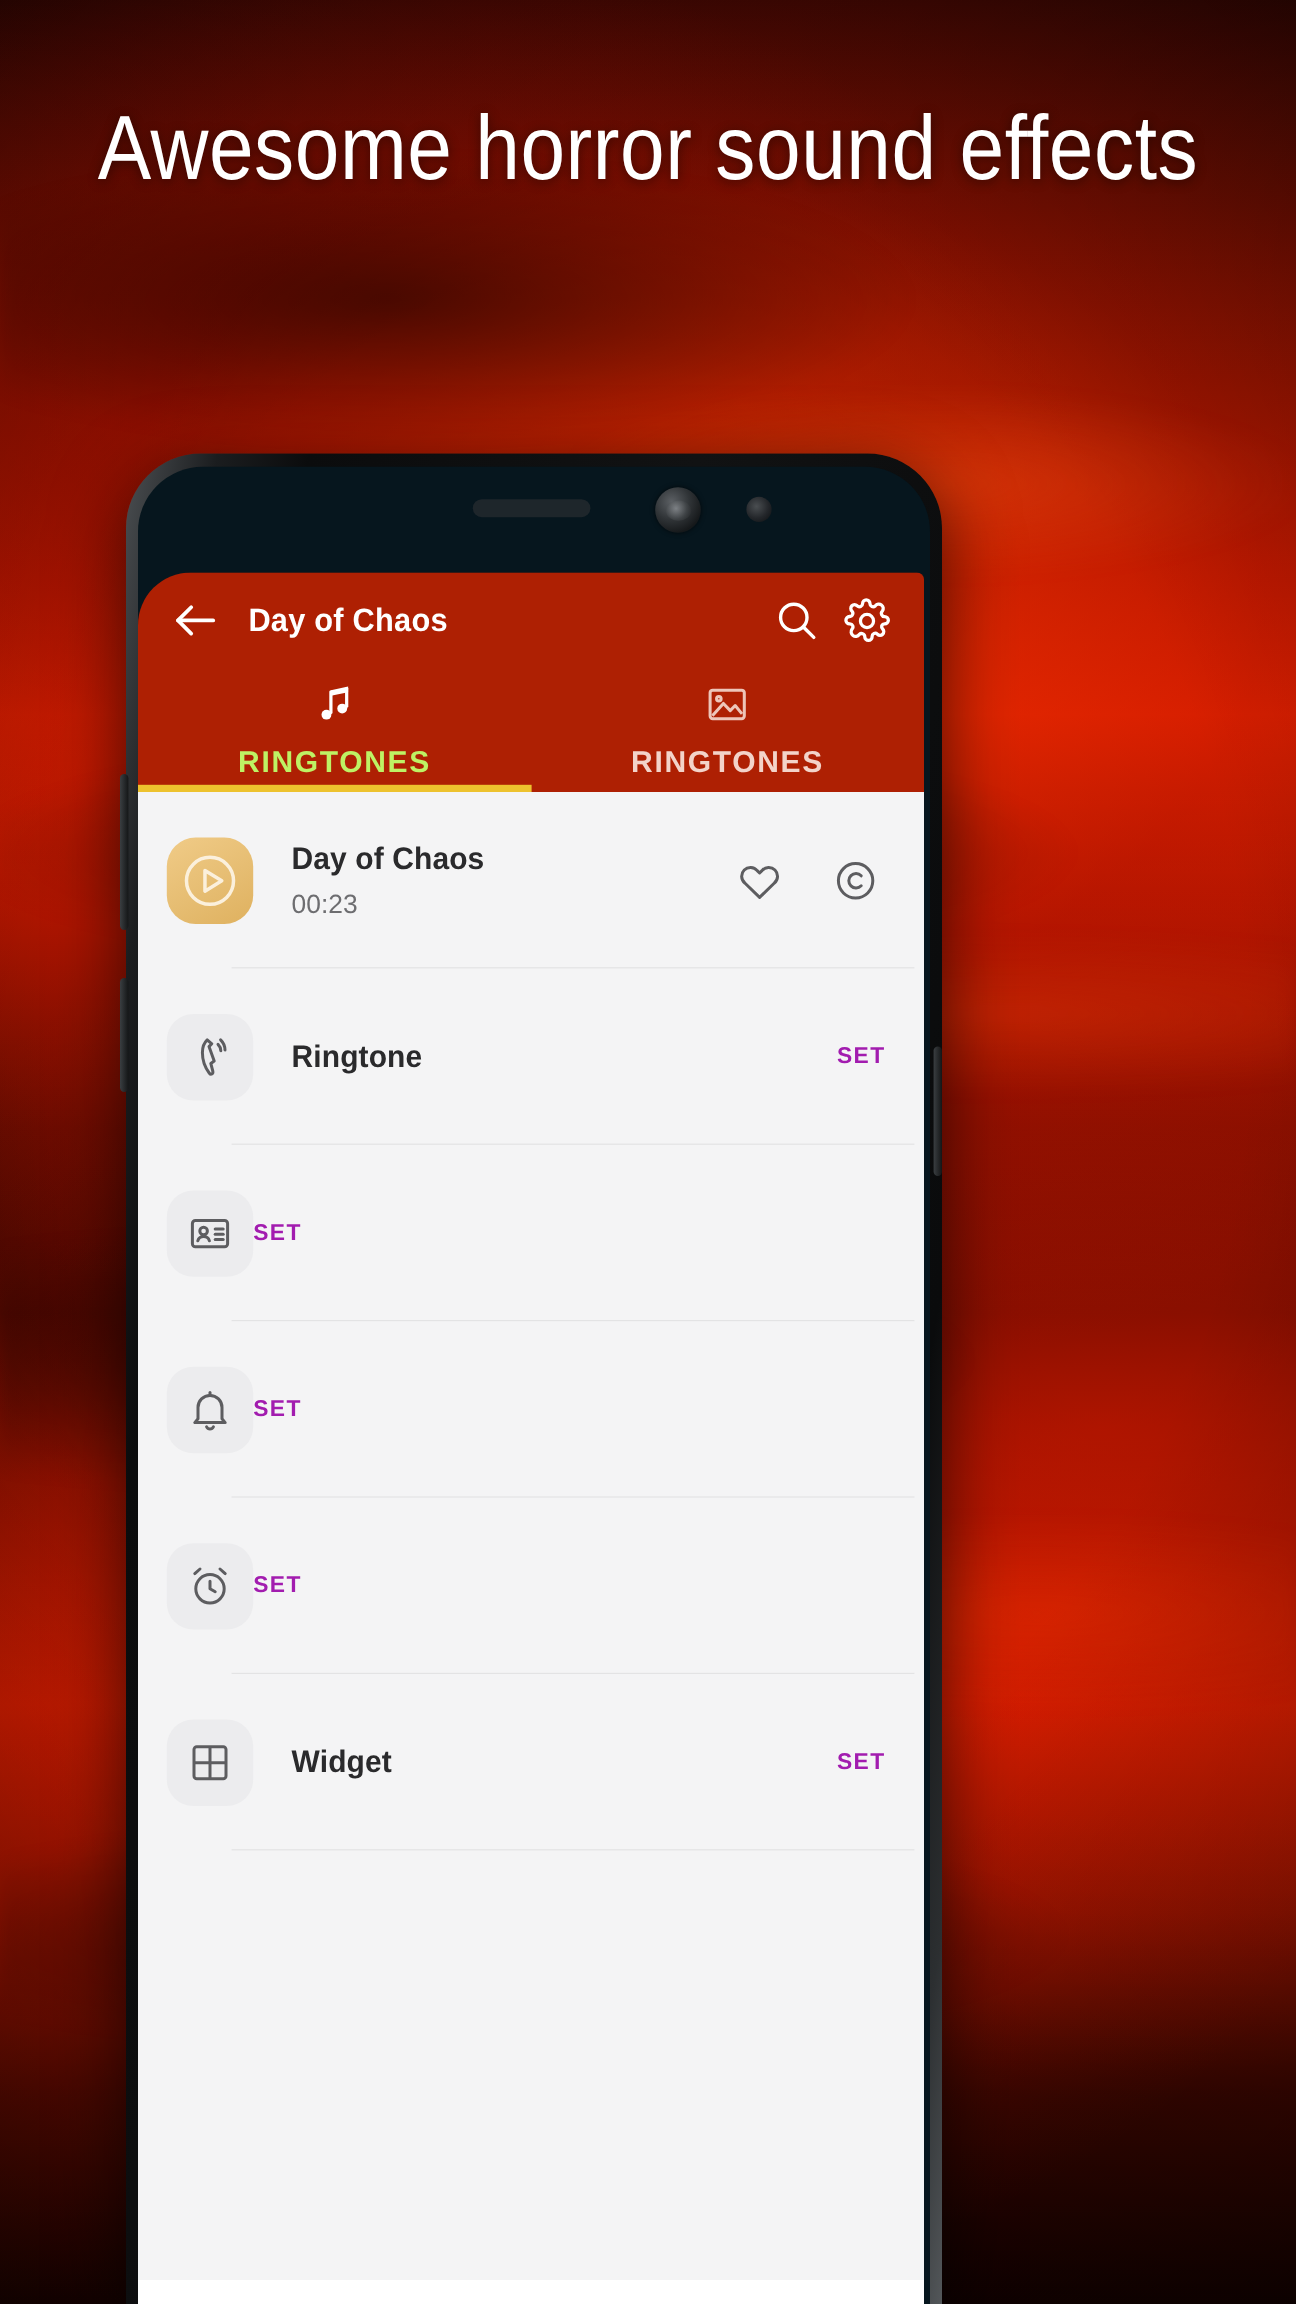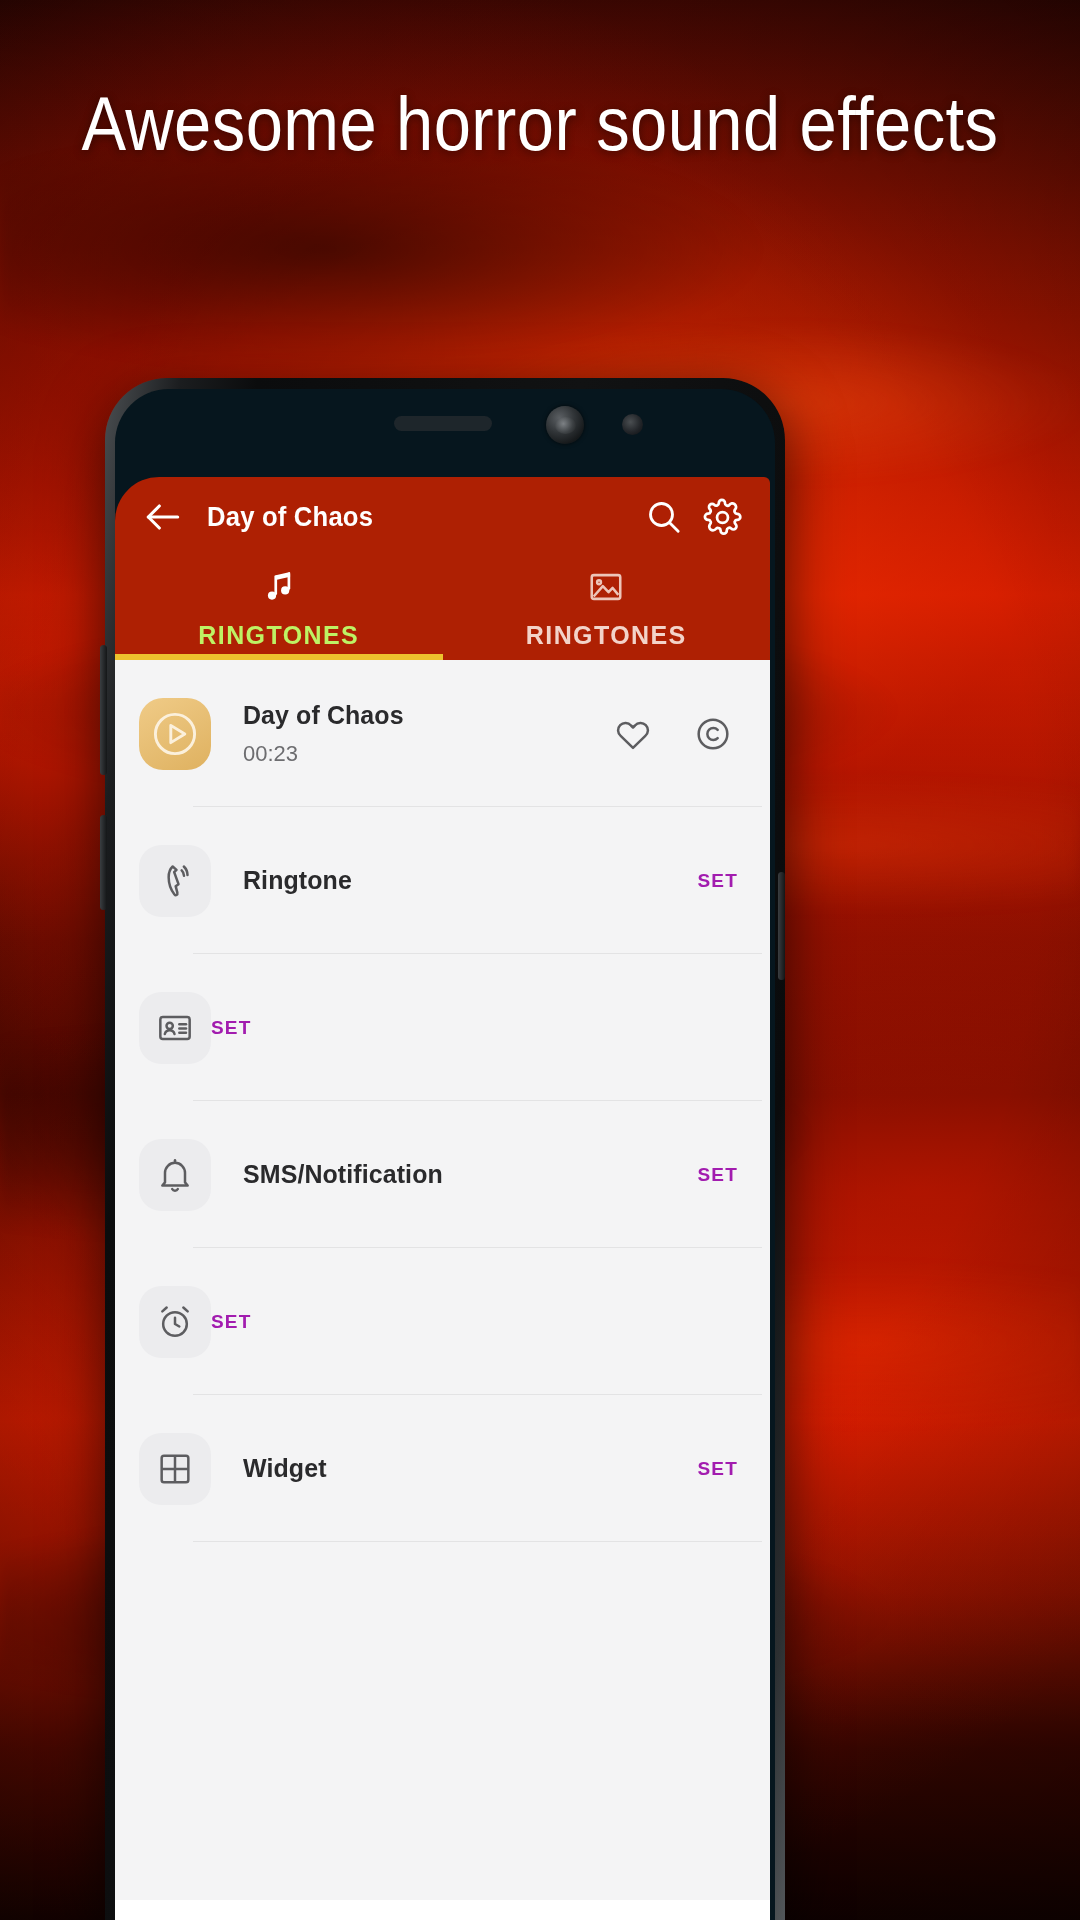--- a/index.html
+++ b/index.html
@@ -400,23 +400,20 @@
     </div>
 
     <div class="row">
       <div class="row-icon-wrap">
         <svg width="40" height="40" viewBox="0 0 24 24" fill="none" stroke="#5d5d60" stroke-width="1.5" stroke-linecap="round" stroke-linejoin="round">
           <path d="M18 16.4V10.7a6 6 0 1 0-12 0v5.7L4.4 18.3h15.2z"></path>
           <path d="M10.3 20.4a1.9 1.9 0 0 0 3.4 0"></path>
           <line x1="12" y1="3.2" x2="12" y2="4.7"></line>
         </svg>
       </div>
-      <div class="row-text">
-        <div class="row-title">SMS/Notification</div>
-      </div>
       <div class="set-label">SET</div>
       <div class="row-divider"></div>
     </div>
 
     <div class="row">
       <div class="row-icon-wrap">
         <svg width="40" height="40" viewBox="0 0 24 24" fill="none" stroke="#5d5d60" stroke-width="1.5" stroke-linecap="round" stroke-linejoin="round">
           <circle cx="12" cy="13.2" r="7.1"></circle>
           <polyline points="12,9.4 12,13.2 14.6,14.7"></polyline>
           <path d="M4.4 5.6 7.0 3.3"></path>

